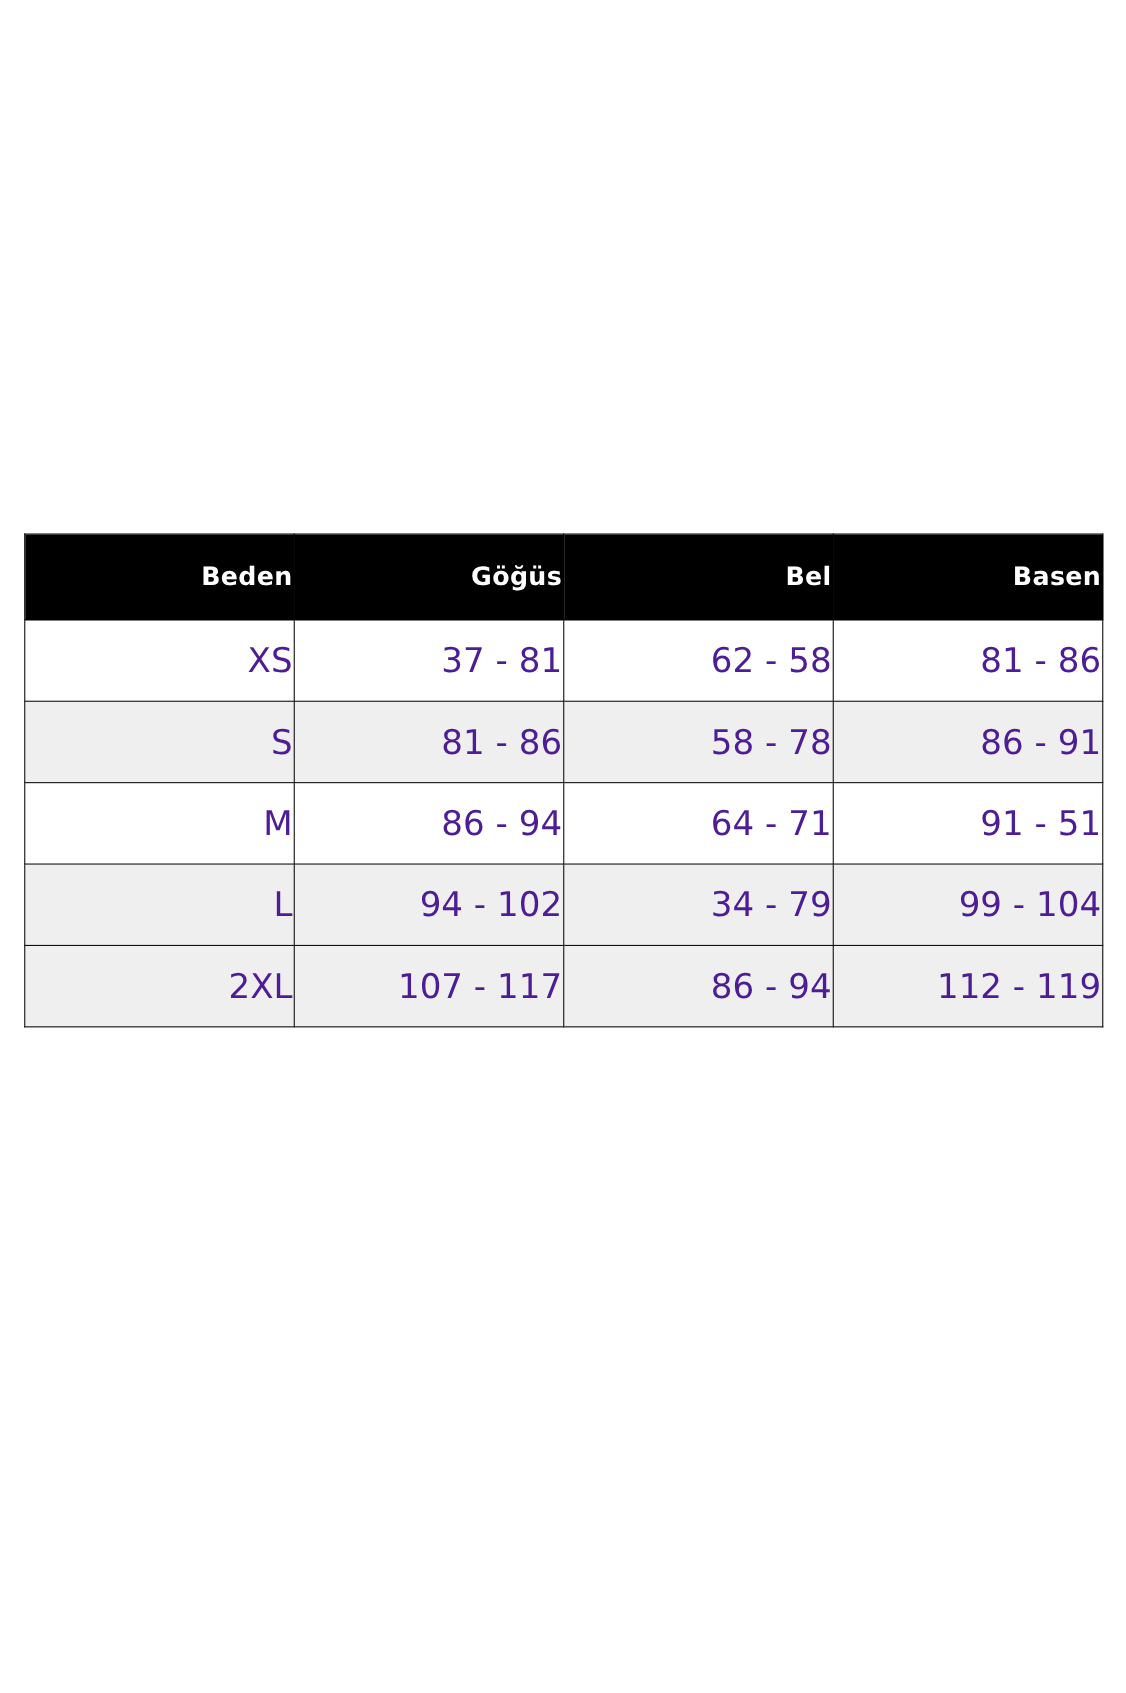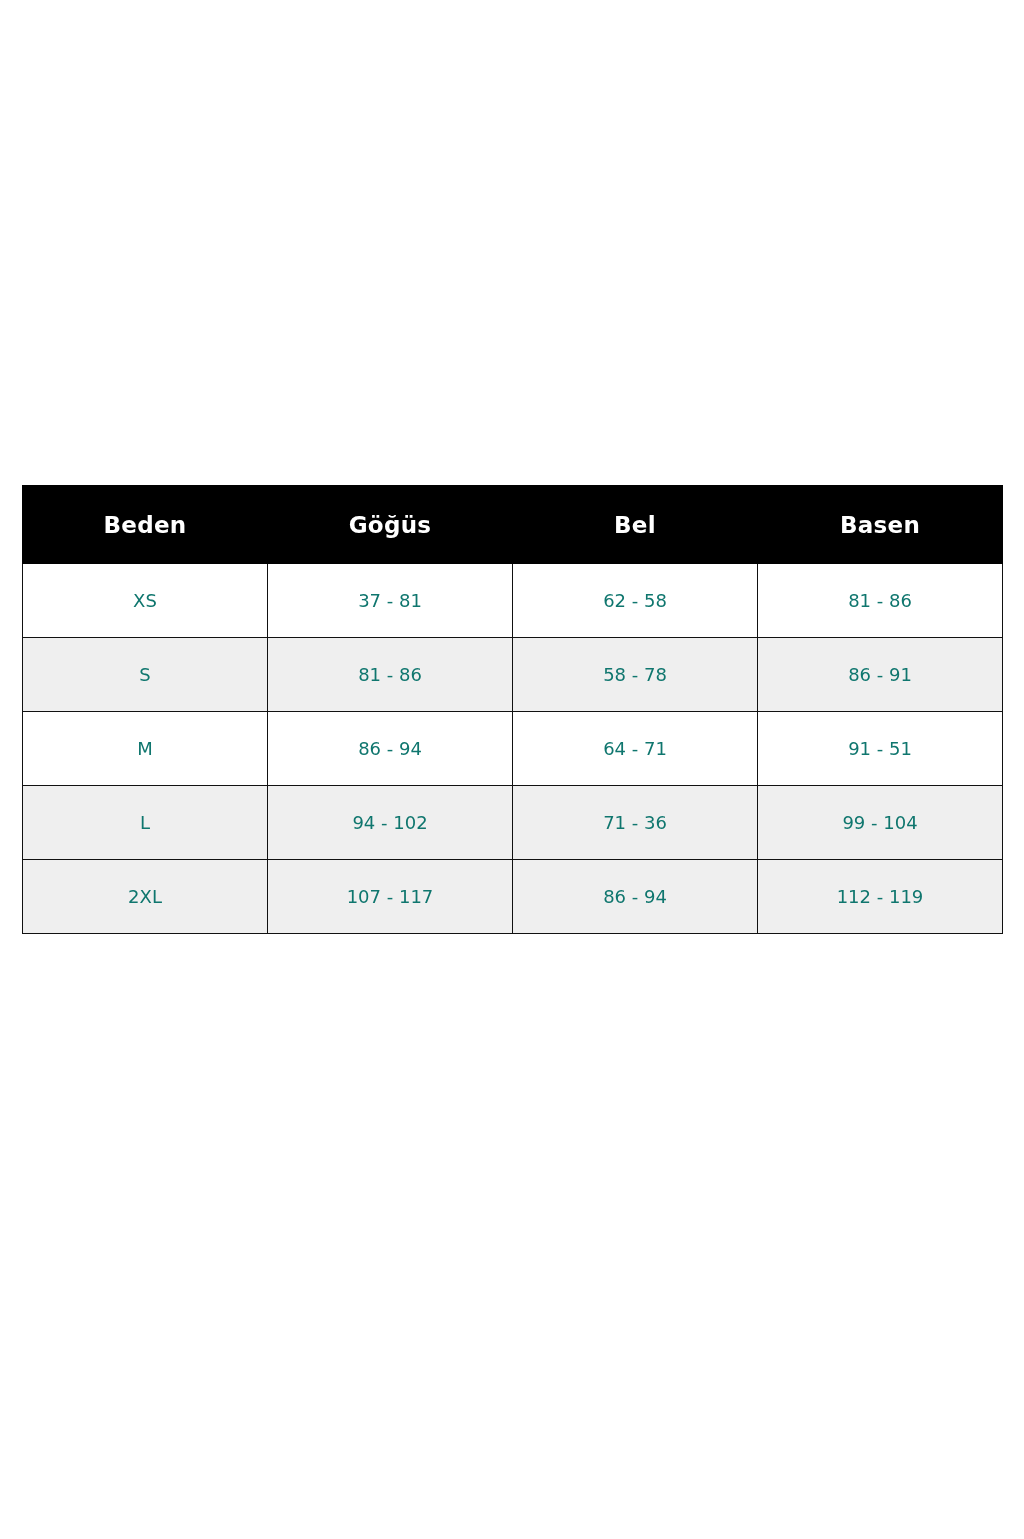--- a/index.html
+++ b/index.html
@@ -29,39 +29,39 @@
     top: 485px;
     width: 980px;
   }
   table.size-table {
     border-collapse: collapse;
     width: 980px;
     table-layout: fixed;
   }
   table.size-table th,
   table.size-table td {
-    text-align: center;
+    text-align: right;
     vertical-align: middle;
     border: 1px solid #111111;
   }
   table.size-table thead th {
     background: #000000;
     color: #ffffff;
     font-size: 23px;
     font-weight: bold;
     height: 75px;
     border: 1px solid #000000;
     letter-spacing: 0.3px;
   }
   table.size-table tbody td {
-    font-size: 18px;
+    font-size: 31px;
     font-weight: normal;
     height: 71px;
     background: #ffffff;
-    color: #0f766e;
+    color: #4c1d95;
   }
   table.size-table tbody tr.alt td {
     background: #efefef;
   }
   
   col.c0 { width: 245px; }
   col.c1 { width: 245px; }
   col.c2 { width: 245px; }
   col.c3 { width: 245px; }
 </style>
@@ -100,21 +100,21 @@
         </tr>
         <tr>
           <td>M</td>
           <td>86 - 94</td>
           <td>64 - 71</td>
           <td>91 - 51</td>
         </tr>
         <tr class="alt">
           <td>L</td>
           <td>94 - 102</td>
-          <td>71 - 36</td>
+          <td>34 - 79</td>
           <td>99 - 104</td>
         </tr>
         <tr class="alt">
           <td>2XL</td>
           <td>107 - 117</td>
           <td>86 - 94</td>
           <td>112 - 119</td>
         </tr>
       </tbody>
     </table>

